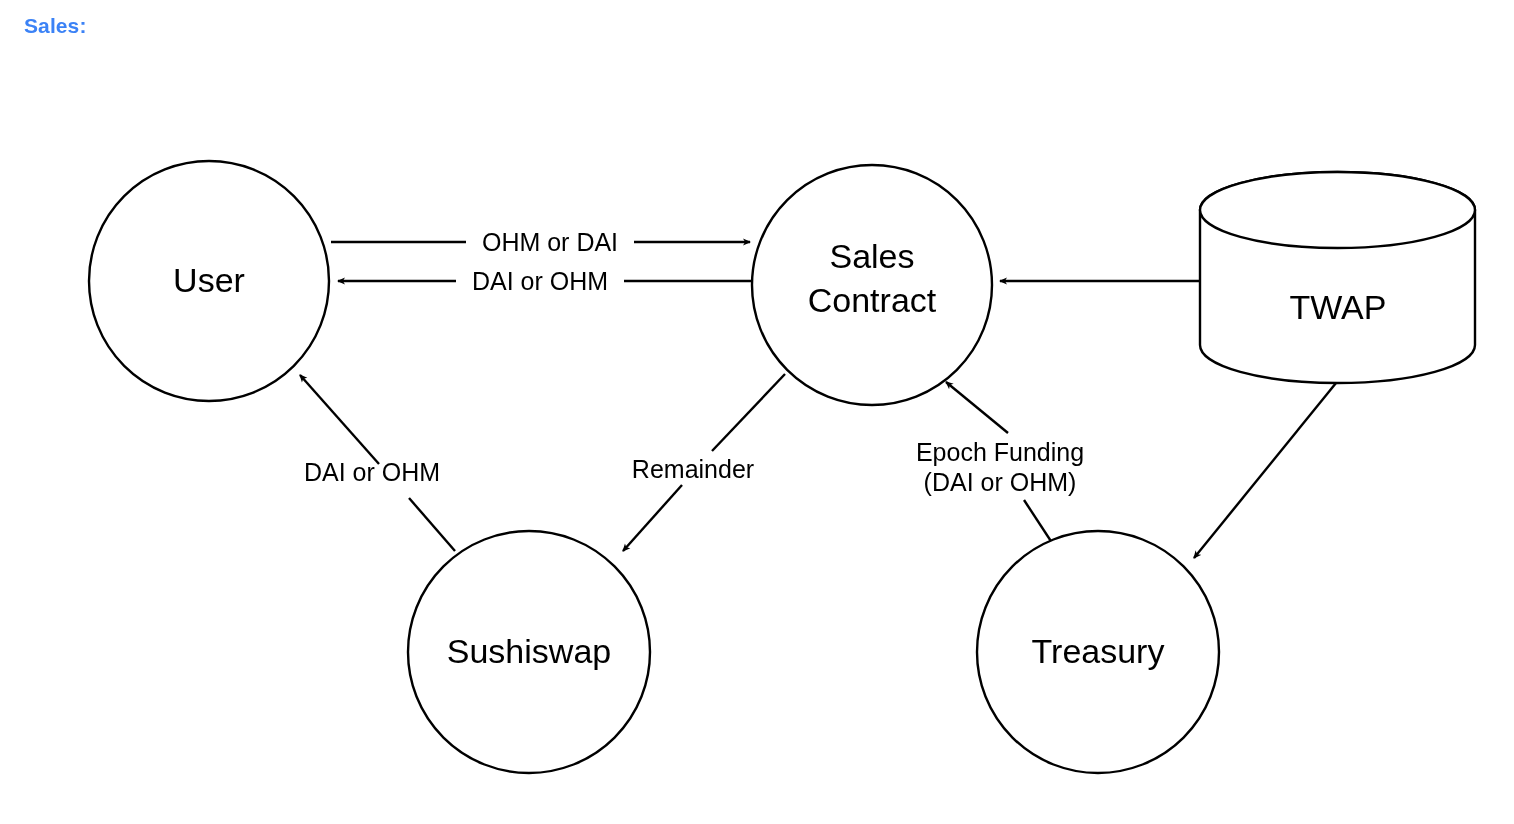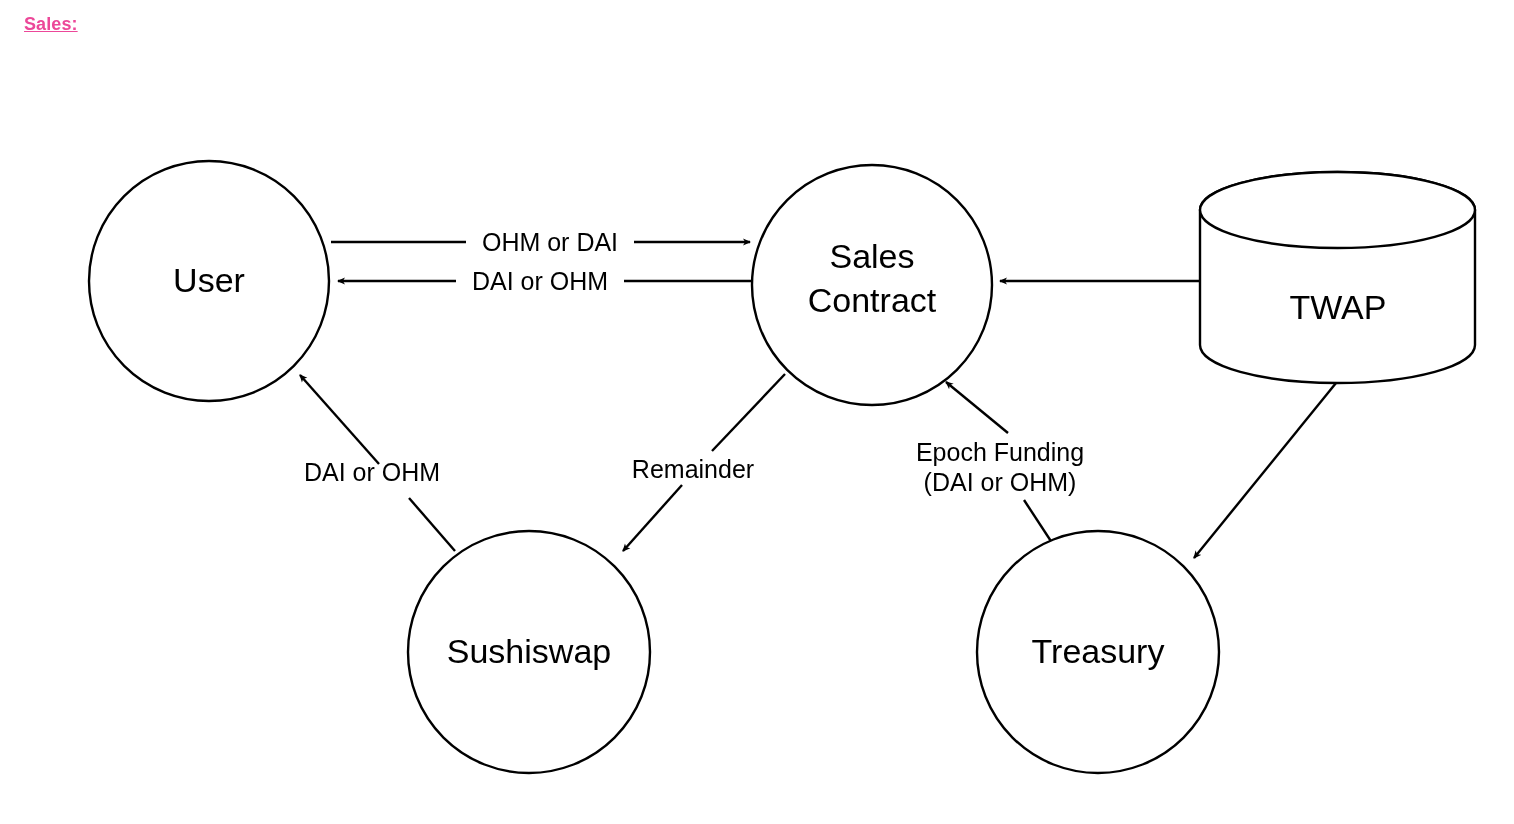--- a/index.html
+++ b/index.html
@@ -17,25 +17,24 @@
   #canvas {
     position: relative;
     width: 1514px;
     height: 824px;
     background: #ffffff;
   }
   #page-heading {
     position: absolute;
     left: 24px;
     top: 14px;
-    font-size: 18px;
+    font-size: 21px;
     font-weight: bold;
-    color: #ec4899;
+    color: #3b82f6;
     letter-spacing: 0.1px;
-    text-decoration: underline;
   }
   svg#diagram {
     position: absolute;
     left: 0;
     top: 0;
     width: 1514px;
     height: 824px;
   }
   .shape {
     fill: #ffffff;

